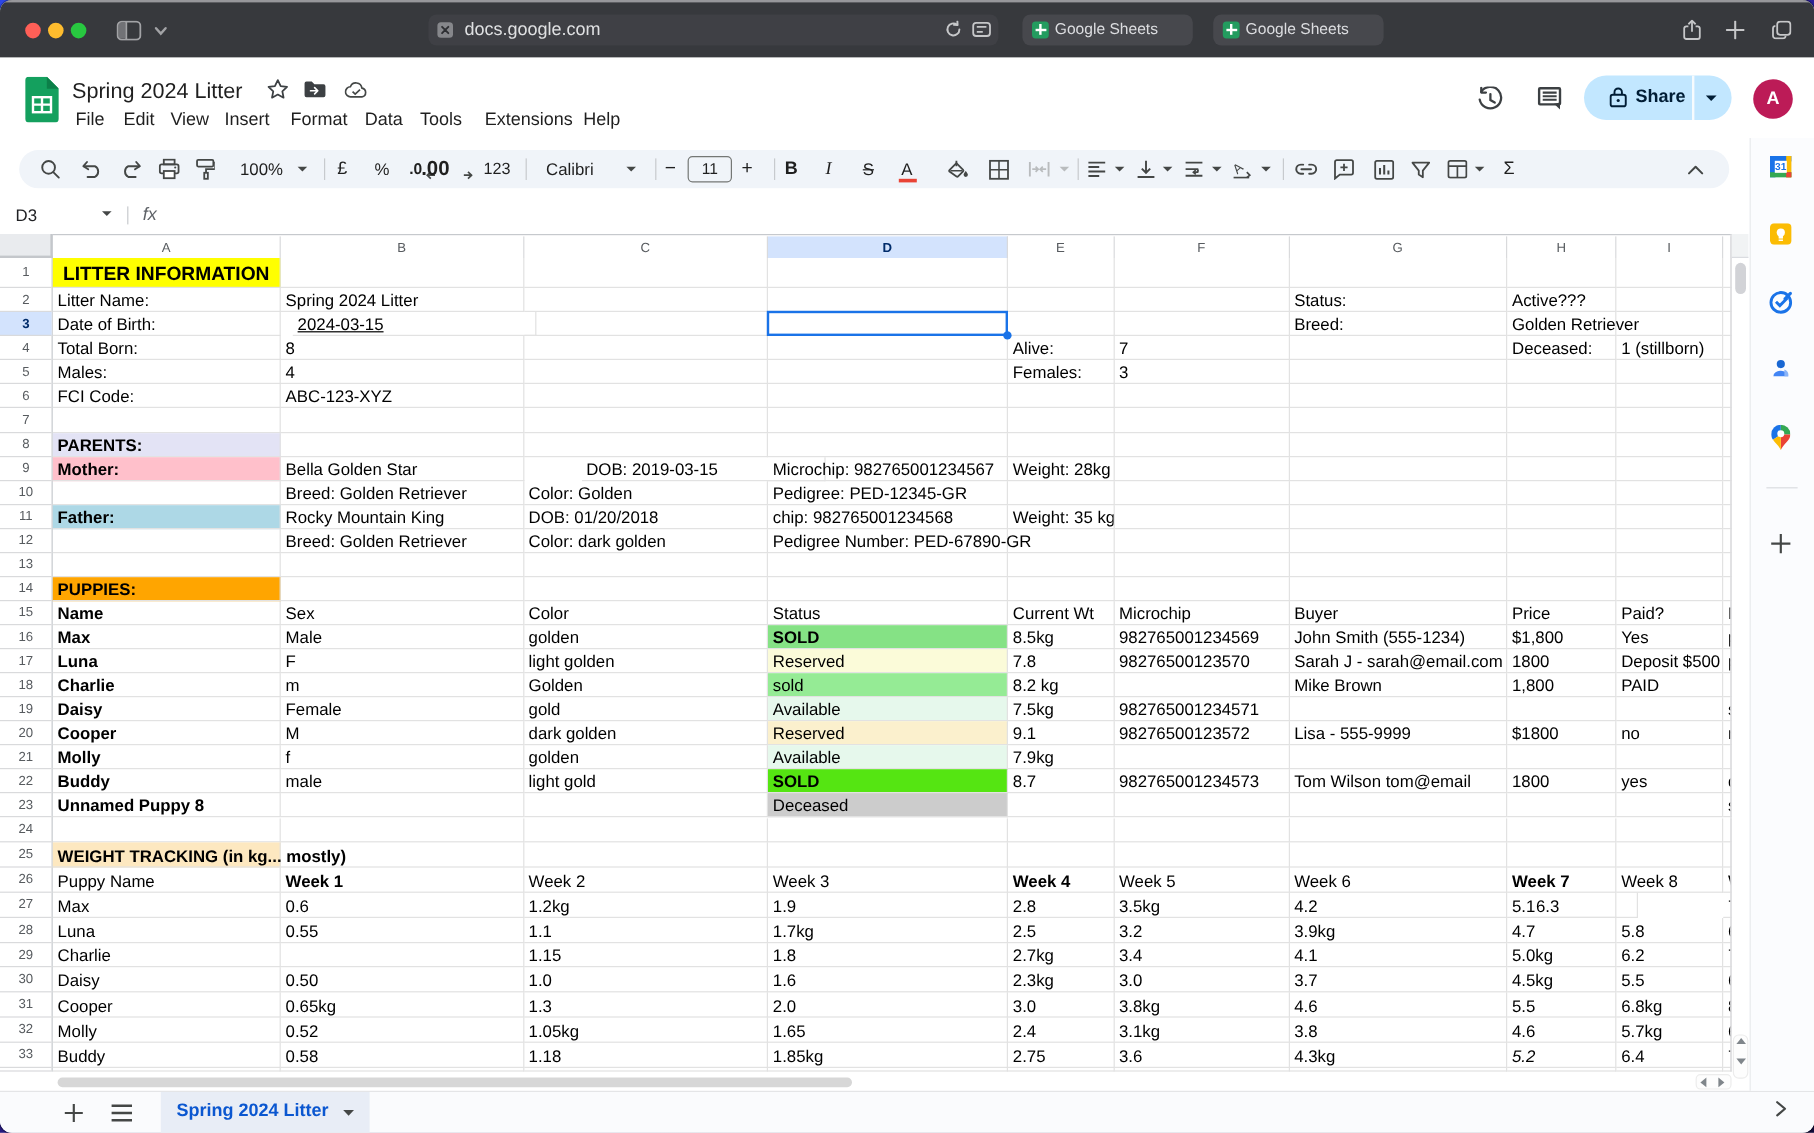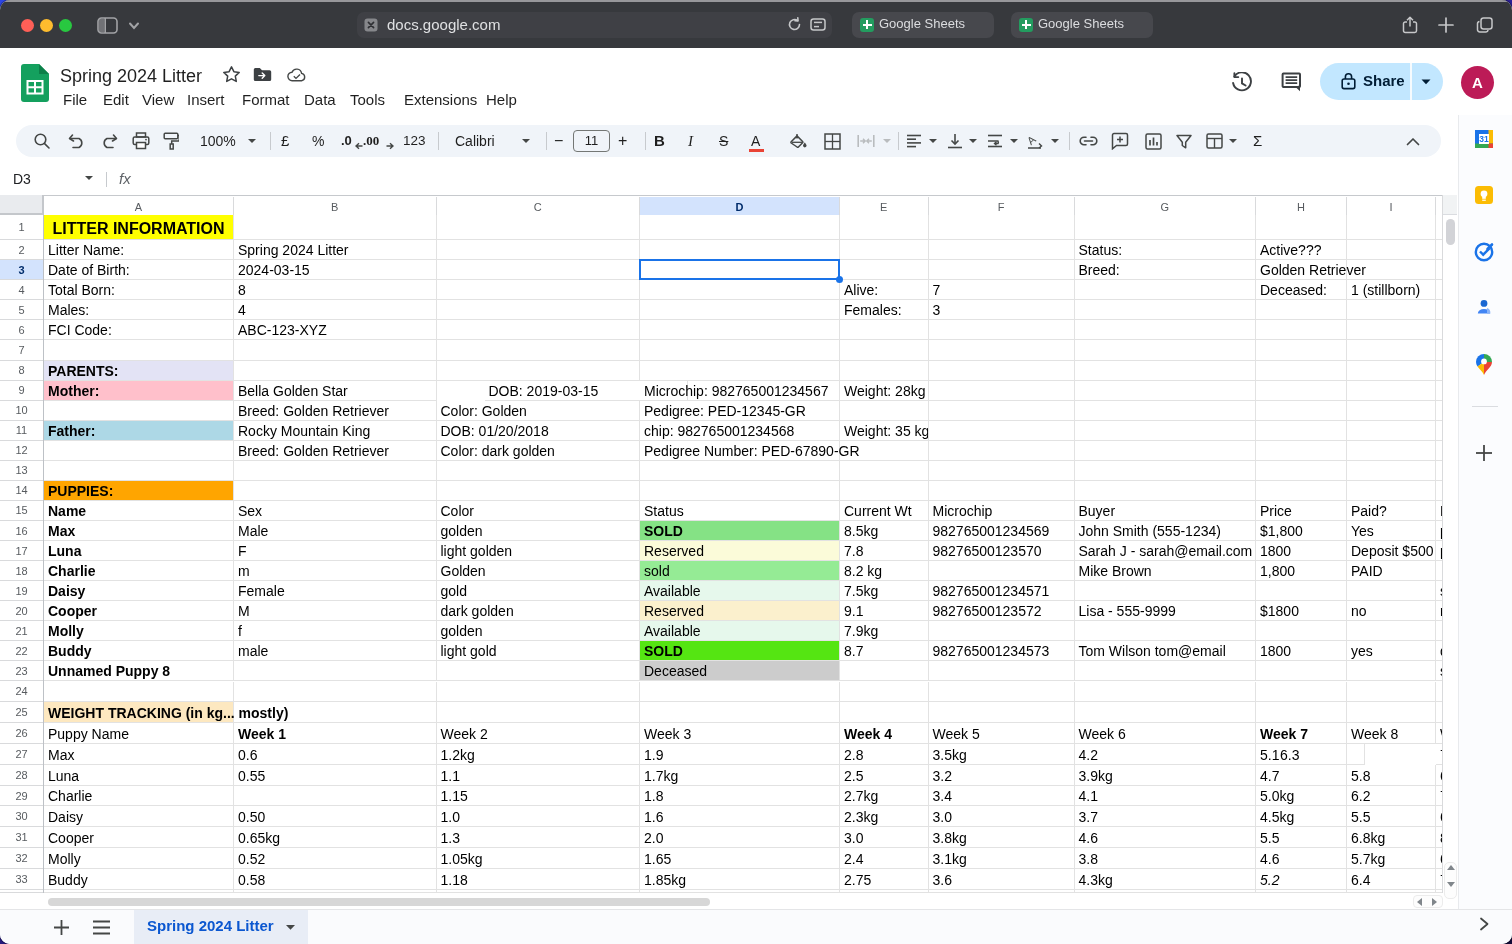--- a/index.html
+++ b/index.html
@@ -195,21 +195,21 @@
     </svg>
 <div class="tbt" style="left:184px;margin-left:16px;">100%</div>
 <div class="caret" style="left:248px;top:139px"></div>
 <div class="tdv" style="left:270px"></div>
 <div class="tbt" style="left:281px;font-size:15px;">£</div>
 <div class="tbt" style="left:312px;font-size:14px;">%</div>
 <div class="tbt" style="left:341px;font-size:13px;font-weight:600;">.0</div>
 <svg class="tic" style="position:absolute;left:355.0px;top:142.0px" width="8" height="8" viewBox="0 0 8 8">
       <path d="M7.5 4 H1.5 M4 1.2 L1 4 L4 6.8" fill="none" stroke="#444746" stroke-width="1.4"></path>
     </svg>
-<div class="tbt" style="left:363px;font-size:13px;font-weight:600;font-family:Liberation Serif, serif;">.00</div>
+<div class="tbt" style="left:351px;font-size:17px;font-weight:600;">.00</div>
 <svg class="tic" style="position:absolute;left:386.0px;top:142.0px" width="8" height="8" viewBox="0 0 8 8">
       <path d="M0.5 4 H6.5 M4 1.2 L7 4 L4 6.8" fill="none" stroke="#444746" stroke-width="1.4"></path>
     </svg>
 <div class="tbt" style="left:403px;font-size:13.5px;">123</div>
 <div class="tdv" style="left:438px"></div>
 <div class="tbt" style="left:455px;">Calibri</div>
 <div class="caret" style="left:522px;top:139px"></div>
 <div class="tdv" style="left:546px"></div>
 <div class="tbt" style="left:554px;font-size:16px;">−</div>
 <div class="fsbox">11</div>
@@ -367,21 +367,21 @@
         <div class="c" style="left:596px;width:200px;"></div>
         <div class="c" style="left:796px;width:88.5px;"></div>
         <div class="c" style="left:884.5px;width:146px;"></div>
         <div class="c" style="left:1030.5px;width:181.5px;">Status:</div>
         <div class="c" style="left:1212px;width:91px;">Active???</div>
         <div class="c" style="left:1303px;width:89px;"></div>
         <div class="c" style="left:1392px;width:7px;"></div>
       </div>
 <div class="row" style="top:44.859999999999985px;height:20.060000000000002px">
         <div class="c" style="left:0px;width:190px;">Date of Birth:</div>
-        <div class="c" style="left:190px;width:202.5px;">2024-03-15</div>
+        <div class="c" style="left:200px;width:202.5px;text-decoration:underline;">2024-03-15</div>
         <div class="c" style="left:392.5px;width:203.5px;"></div>
         <div class="c" style="left:596px;width:200px;"></div>
         <div class="c" style="left:796px;width:88.5px;"></div>
         <div class="c" style="left:884.5px;width:146px;"></div>
         <div class="c" style="left:1030.5px;width:181.5px;">Breed:</div>
         <div class="c ov" style="left:1212px;width:91px;">
           <span class="fl">Golden Retriever</span>
         </div>
         <div class="c" style="left:1303px;width:89px;"></div>
         <div class="c" style="left:1392px;width:7px;"></div>

